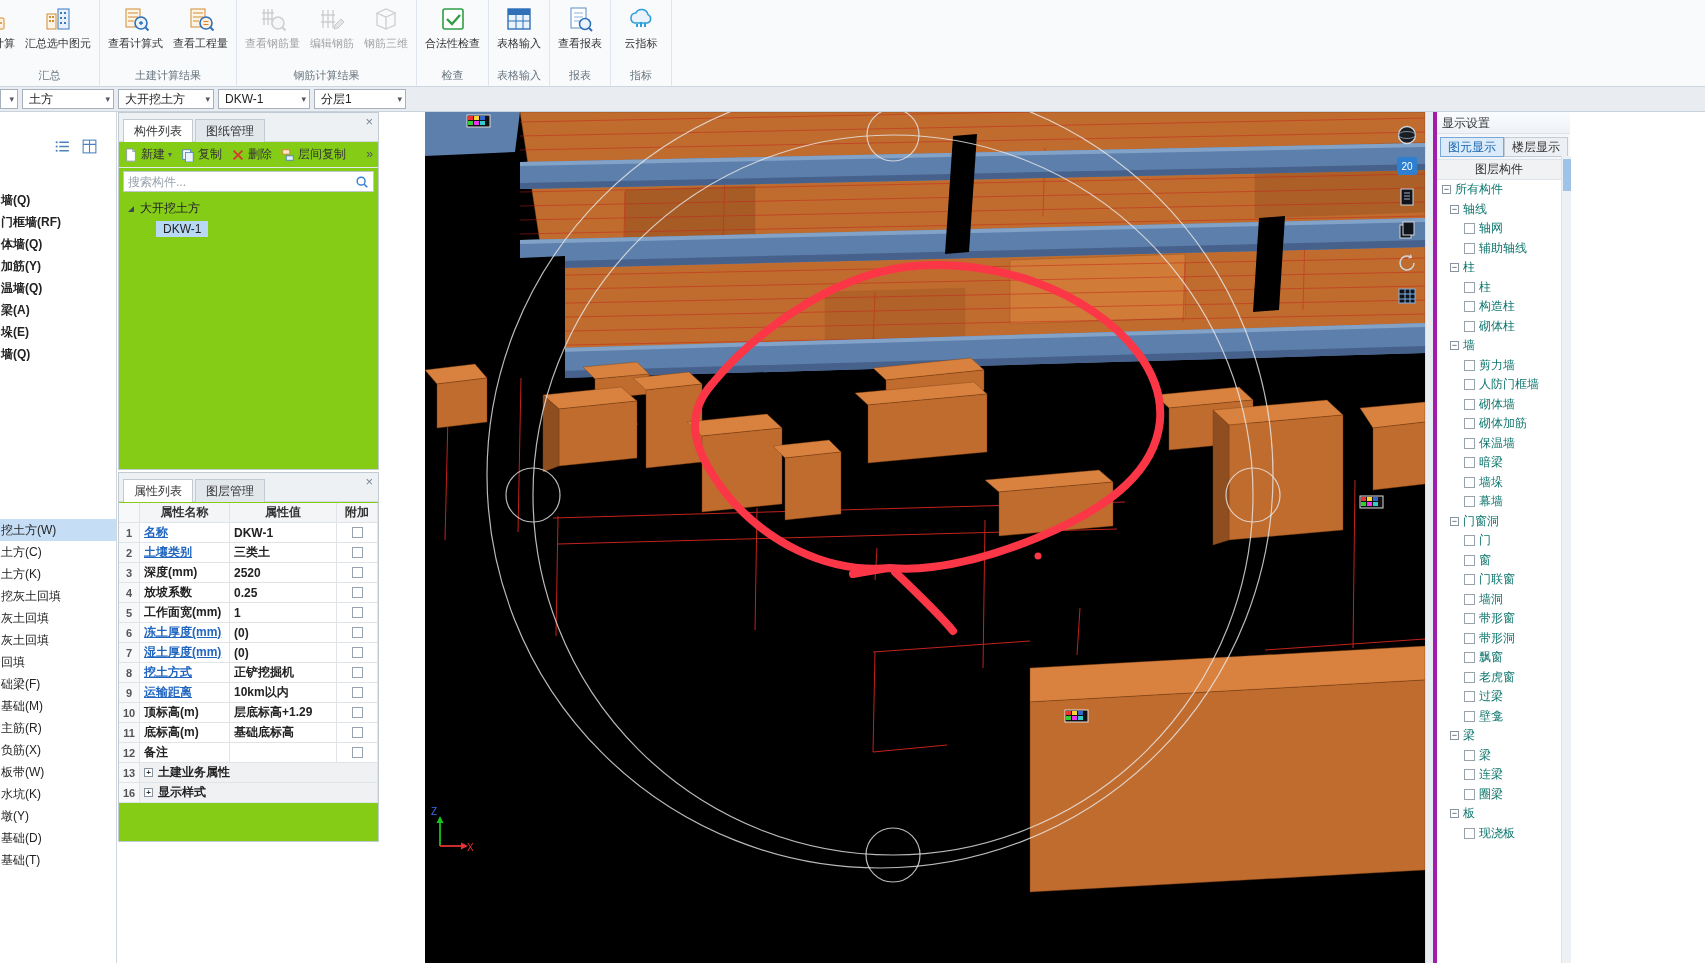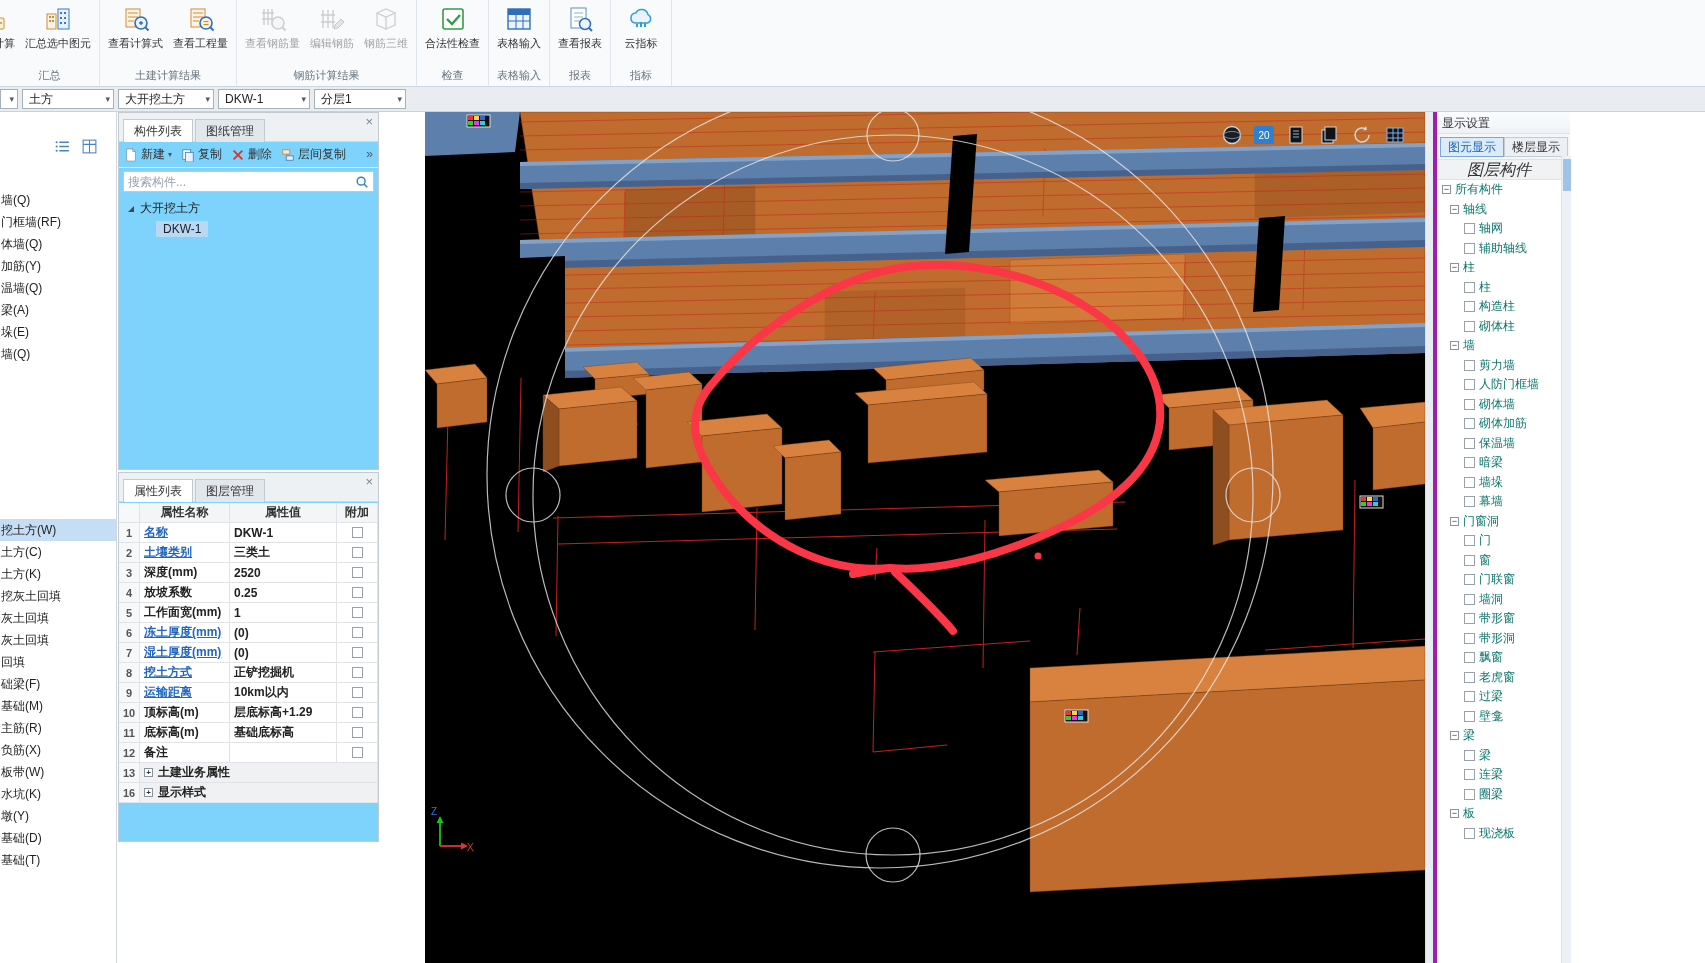--- a/index.html
+++ b/index.html
@@ -27,27 +27,27 @@
 .dd:nth-child(1){width:18px;padding-left:2px;}
 .dd:nth-child(2){width:92px;}
 .dd:nth-child(3){width:96px;}
 .dd:nth-child(4){width:92px;}
 .dd:nth-child(5){width:92px;}
 
 
 .leftnav{position:absolute;left:0;top:112px;width:117px;height:851px;background:#fff;border-right:1px solid #cfd7df;overflow:hidden;}
 .lnav-tools{position:absolute;top:26px;left:54px;display:flex;gap:10px;}
 .lnav-tools .ic{width:17px;height:17px;cursor:pointer;}
-.lnav-top{position:absolute;top:77px;left:0;right:0;}
+.lnav-top{position:absolute;top:77px;left:0;right:0;font-weight:bold;}
 .lnav-bottom{position:absolute;top:407px;left:0;right:0;}
 .lnav-item{height:22px;line-height:22px;font-size:12px;white-space:nowrap;overflow:hidden;cursor:pointer;padding-left:1px;color:#222;}
 .lnav-item.sel{background:var(--selection-blue,#c5def5);}
 
 
-.panel{position:absolute;background:#7dd3fc;border:1px solid #c2cbd4;}
+.panel{position:absolute;background:#84cc16;border:1px solid #c2cbd4;}
 .phead{position:relative;height:29px;background:#eef1f4;border-bottom:1px solid #d4dae0;}
 .ptabs{position:absolute;left:4px;bottom:-1px;display:flex;}
 .ptab{height:23px;line-height:22px;padding:0 10px;font-size:12px;color:#333;background:#e2e7ec;border:1px solid #c2cbd4;border-bottom:none;margin-right:2px;cursor:pointer;white-space:nowrap;}
 .ptab.act{background:#fff;}
 .pclose{position:absolute;right:5px;top:2px;font-size:13px;color:#7a8691;cursor:pointer;line-height:13px;}
 
 
 .comp{left:118px;top:112px;width:261px;height:358px;}
 .ctoolbar{height:26px;display:flex;align-items:center;gap:9px;padding:0 5px;border-bottom:1px solid #e4e8ec;position:relative;}
 .tbtn{display:flex;align-items:center;gap:3px;font-size:12px;color:#333;cursor:pointer;white-space:nowrap;}
@@ -87,37 +87,37 @@
 .scene{position:absolute;left:0;top:0;width:100%;height:100%;}
 .o{fill:var(--block-orange,#c06c2e);stroke:#7a3c12;stroke-width:.4;}
 .ol{fill:var(--block-orange-light,#d9823f);stroke:#7a3c12;stroke-width:.4;}
 .od{fill:var(--block-orange-dark,#8f4e1f);stroke:#7a3c12;stroke-width:.4;}
 .band{fill:var(--band,#5d7fab);}
 .band-d{fill:var(--band-dark,#46628c);}
 .band-l{fill:var(--band-light,#82a2c8);}
 .wire line{stroke:var(--wire-red,#c3231b);stroke-width:1;}
 .ring circle{fill:none;stroke:var(--ring-white,#e9e9e9);stroke-width:1.2;opacity:.8;}
 .ink{fill:none;stroke:var(--annotation-red,#fb3747);stroke-width:8;stroke-linecap:round;stroke-linejoin:round;}
-.vp-tools{position:absolute;right:19px;top:12px;display:flex;flex-direction:row;align-items:center;gap:11px;}
+.vp-tools{position:absolute;right:7px;top:12px;display:flex;flex-direction:column;align-items:center;gap:11px;}
 .vpt{width:22px;height:22px;cursor:pointer;}
 .vpt svg{width:100%;height:100%;display:block;}
 .vpt.badge{background:#2f7fd0;color:#fff;font-size:10px;display:flex;align-items:center;justify-content:center;height:18px;width:20px;border-radius:2px;}
 .axis{position:absolute;left:4px;top:693px;width:48px;height:48px;}
 .axis svg{width:100%;height:100%;}
 
 
 .vpscroll{position:absolute;left:1425px;top:112px;width:8px;height:851px;background:#e8edf2;border-left:1px solid #d6dde4;cursor:pointer;}
 
 
 .disp{position:absolute;left:1433px;top:112px;width:137px;height:851px;background:#fff;border-left:4px solid #a21caf;}
 .dtitle{height:22px;line-height:22px;padding-left:5px;font-size:12px;color:#333;background:linear-gradient(#fafcfe,#eef2f7);border-bottom:1px solid #dde3ea;}
 .dtabs{height:26px;display:flex;align-items:center;gap:0;padding:0 3px;background:#f4f6f8;border-bottom:1px solid #dde3ea;}
 .dtab{height:20px;line-height:18px;padding:0 7px;font-size:12px;border:1px solid #c3ccd5;background:#eceff3;color:#333;cursor:pointer;white-space:nowrap;}
 .dtab.act{background:#dcebfa;border-color:#7aa7d9;color:#1a66b0;}
-.dheader{height:20px;line-height:19px;text-align:center;font-size:16px;background:#f0f2f4;border-bottom:1px solid #dde3ea;color:#333;width:124px;font-style:italic;}
+.dheader{height:20px;line-height:19px;text-align:center;font-size:12px;background:#f0f2f4;border-bottom:1px solid #dde3ea;color:#333;width:124px;}
 .dtree{position:absolute;top:68px;left:0;width:124px;bottom:0;overflow:hidden;}
 .dtrow{height:19.5px;display:flex;align-items:center;gap:4px;cursor:pointer;}
 .dtrow.lvl0{padding-left:5px;}
 .dtrow.lvl1{padding-left:13px;}
 .dtrow.lvl2{padding-left:27px;}
 .dexp{width:9px;height:9px;border:1px solid #8894a0;background:#fff;font-size:9px;line-height:7px;text-align:center;color:#333;flex:none;cursor:pointer;}
 .dchk{width:11px;height:11px;border:1px solid #98a2ac;background:#fff;flex:none;cursor:pointer;}
 .dlbl{font-size:12px;white-space:nowrap;color:#0f766e;}
 .dscroll{position:absolute;left:124px;top:44px;bottom:0;width:10px;background:#edf1f5;border-left:1px solid #dde3ea;cursor:pointer;}
 .dthumb{position:absolute;left:1px;top:3px;width:8px;height:32px;background:#9fc3e8;}

